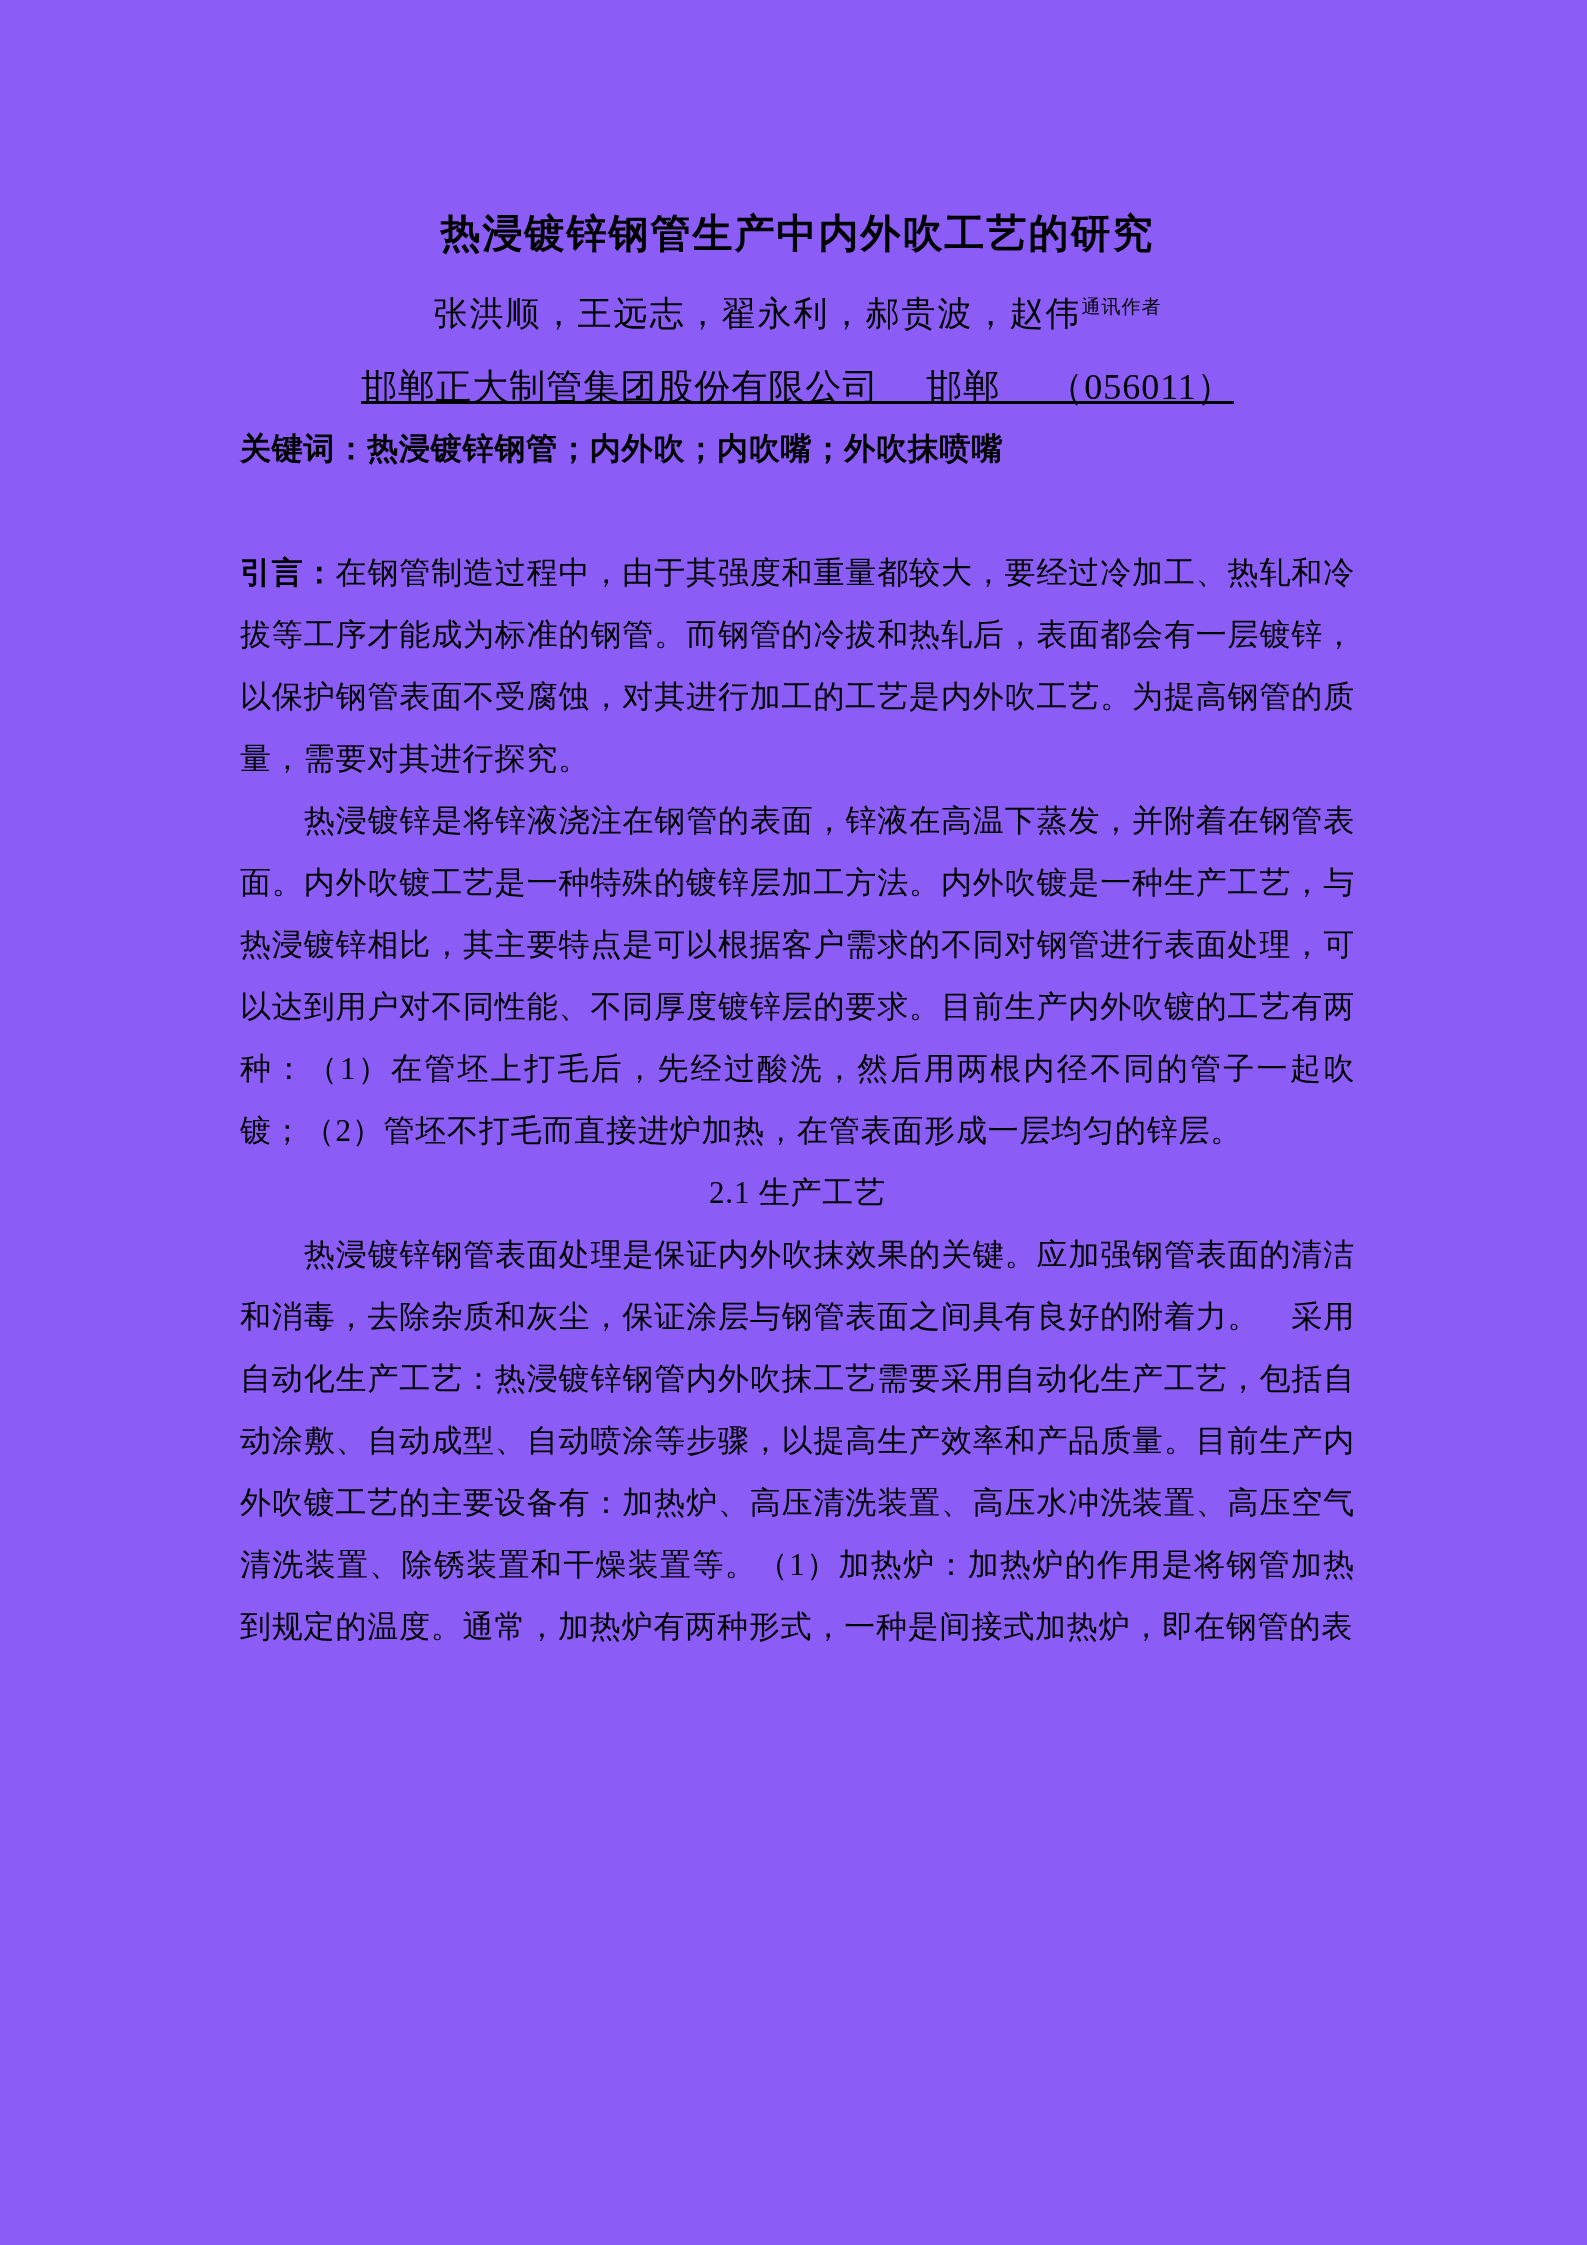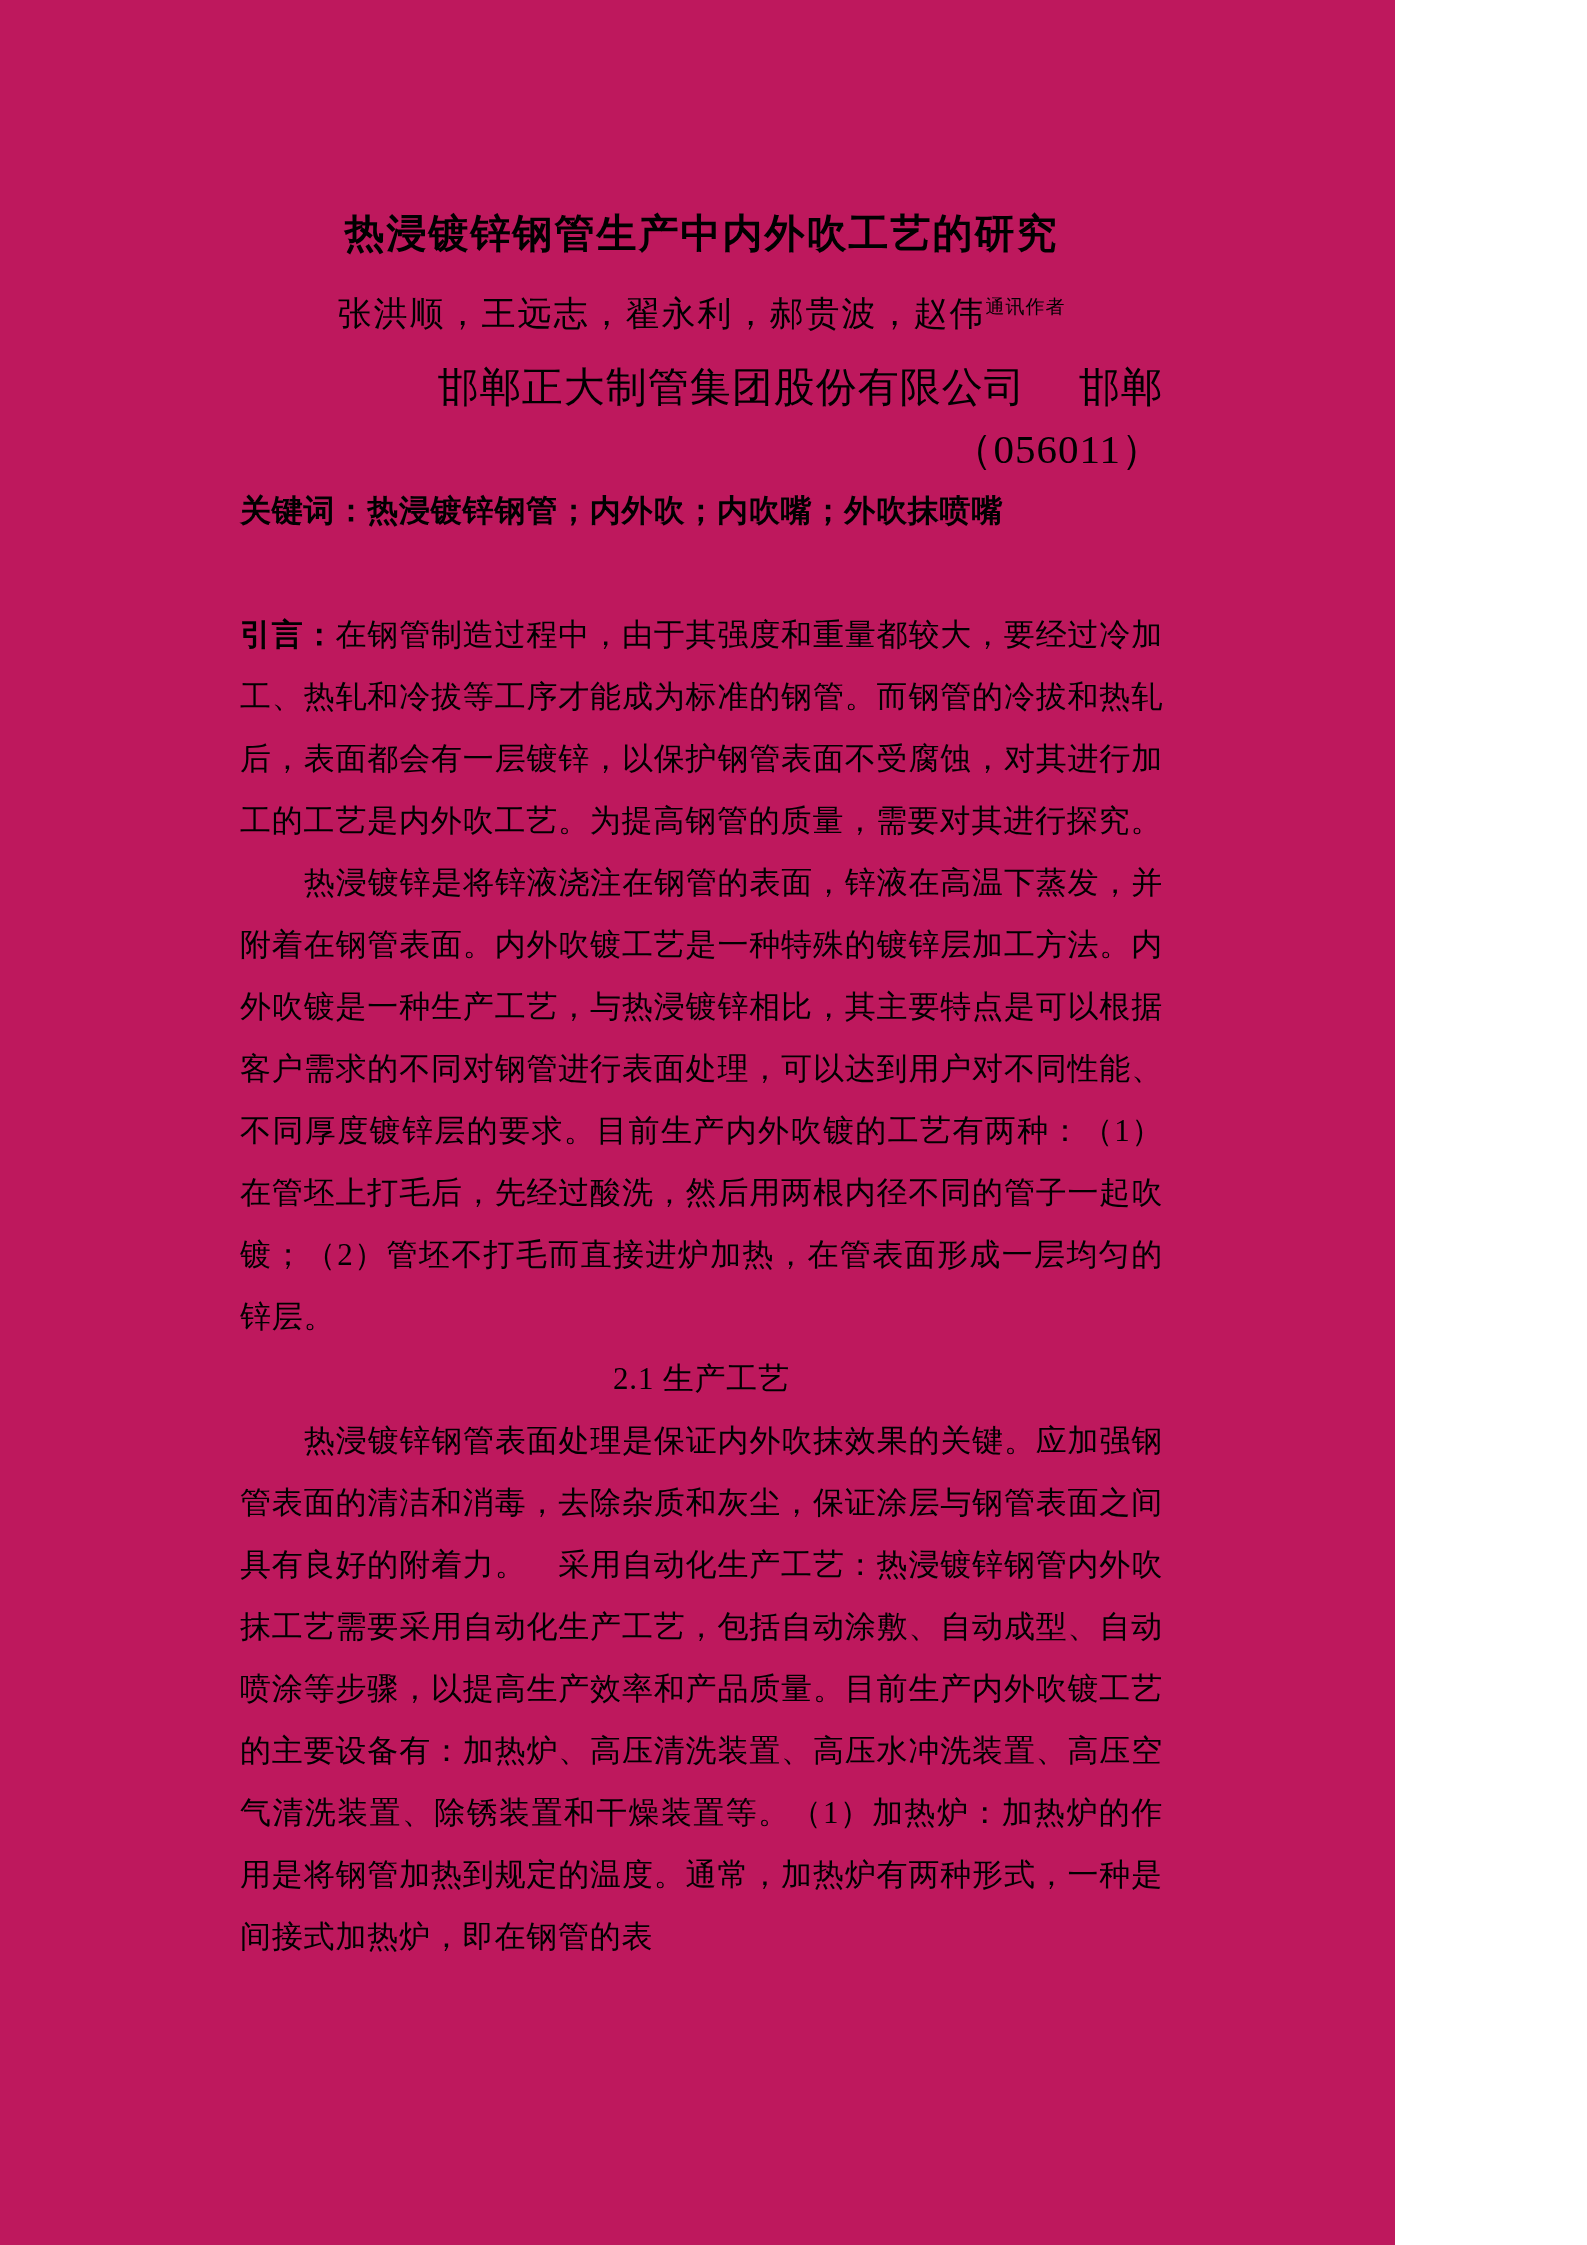--- a/index.html
+++ b/index.html
@@ -5,25 +5,25 @@
   html, body { margin: 0; padding: 0; }
   body {
     width: 1587px;
     height: 2245px;
     background: #ffffff;
     color: #000000;
     font-family: "Liberation Serif", "DejaVu Serif", serif;
   }
   .page {
     box-sizing: border-box;
-    width: 1395px;
+    width: 1587px;
     height: 2245px;
     padding: 203px 232px 0 240px;
     overflow: hidden;
-    background: #be185d;
+    background: #8b5cf6;
   }
   .doc-title {
     font-size: 40px;
     font-weight: 700;
     line-height: 62px;
     text-align: center;
     letter-spacing: 2px;
     margin: 0;
   }
   .authors {
@@ -33,25 +33,26 @@
     text-align: center;
     letter-spacing: 2px;
   }
   .authors .sup {
     font-size: 19px;
     vertical-align: super;
     line-height: 0;
     letter-spacing: 1px;
   }
   .affiliation {
-    font-size: 41px;
+    font-size: 36px;
     line-height: 62px;
     margin-top: 11px;
-    text-align: right;
+    text-align: center;
     letter-spacing: 1px;
+    text-decoration: underline;
   }
   .body-copy {
     font-size: 31px;
     line-height: 62px;
     letter-spacing: 0.8px;
   }
   .body-copy p, .body-copy h2, .body-copy div.subhead {
     margin: 0;
     font-size: 31px;
     line-height: 62px;

